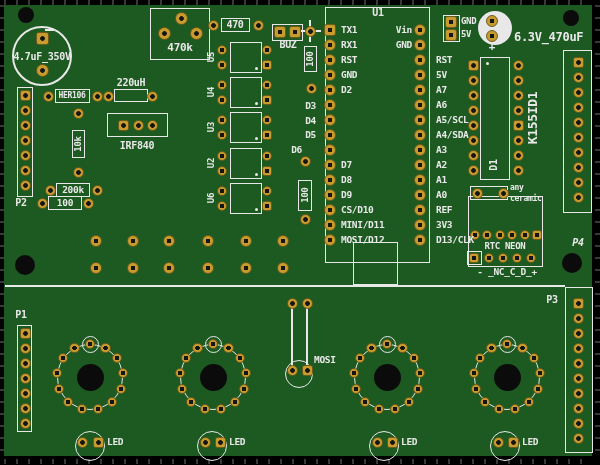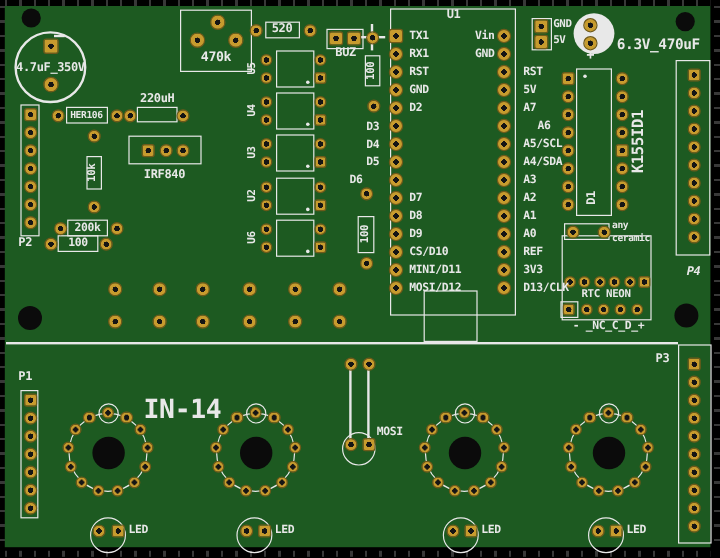--- a/index.html
+++ b/index.html
@@ -305,21 +305,21 @@
       <div class="pad" style="left: 492.5px; top: 436.5px; width: 11px; height: 11px;"></div>
       <div class="pad sq" style="left: 507.5px; top: 436.5px; width: 11px; height: 11px;"></div>
       <div class="dot" style="left: 254.5px; top: 66.5px; width: 3px; height: 3px;"></div>
       <div class="dot" style="left: 254.5px; top: 101.5px; width: 3px; height: 3px;"></div>
       <div class="dot" style="left: 254.5px; top: 136.5px; width: 3px; height: 3px;"></div>
       <div class="dot" style="left: 254.5px; top: 172.5px; width: 3px; height: 3px;"></div>
       <div class="dot" style="left: 254.5px; top: 207.5px; width: 3px; height: 3px;"></div>
       <div class="dot" style="left: 485.5px; top: 61.5px; width: 3px; height: 3px;"></div>
       <div class="silk" style="left: 42px; top: 57px; font-size: 10px; transform: translate(-50%, -50%);">4.7uF_350V</div>
       <div class="silk" style="left: 180px; top: 47px; font-size: 11px; transform: translate(-50%, -50%);">470k</div>
-      <div class="silk" style="left: 235px; top: 25px; font-size: 10px; transform: translate(-50%, -50%);">520</div>
+      <div class="silk" style="left: 235px; top: 25px; font-size: 10px; transform: translate(-50%, -50%);">470</div>
       <div class="silk" style="left: 288px; top: 45px; font-size: 10px; transform: translate(-50%, -50%);">BUZ</div>
       <div class="silk" style="left: 310px; top: 59px; font-size: 9px; transform: translate(-50%, -50%) rotate(-90deg);">100</div>
       <div class="silk" style="left: 72px; top: 96px; font-size: 8px; transform: translate(-50%, -50%);">HER106</div>
       <div class="silk" style="left: 131px; top: 83px; font-size: 10px; transform: translate(-50%, -50%);">220uH</div>
       <div class="silk" style="left: 78px; top: 144px; font-size: 9px; transform: translate(-50%, -50%) rotate(-90deg);">10k</div>
       <div class="silk" style="left: 137px; top: 146px; font-size: 10px; transform: translate(-50%, -50%);">IRF840</div>
       <div class="silk" style="left: 73px; top: 190px; font-size: 9.5px; transform: translate(-50%, -50%);">200k</div>
       <div class="silk" style="left: 65px; top: 203px; font-size: 9.5px; transform: translate(-50%, -50%);">100</div>
       <div class="silk" style="left: 21px; top: 203px; font-size: 10px; transform: translate(-50%, -50%);">P2</div>
       <div class="silk" style="left: 211px; top: 57px; font-size: 9px; transform: translate(-50%, -50%) rotate(-90deg);">U5</div>
@@ -342,43 +342,42 @@
       <div class="silk" style="left: 341px; top: 180px; font-size: 9.5px; transform: translate(0px, -50%);">D8</div>
       <div class="silk" style="left: 341px; top: 195px; font-size: 9.5px; transform: translate(0px, -50%);">D9</div>
       <div class="silk" style="left: 341px; top: 210px; font-size: 9.5px; transform: translate(0px, -50%);">CS/D10</div>
       <div class="silk" style="left: 341px; top: 225px; font-size: 9.5px; transform: translate(0px, -50%);">MINI/D11</div>
       <div class="silk" style="left: 341px; top: 240px; font-size: 9.5px; transform: translate(0px, -50%);">MOSI/D12</div>
       <div class="silk" style="left: 412px; top: 30px; font-size: 9.5px; transform: translate(-100%, -50%);">Vin</div>
       <div class="silk" style="left: 412px; top: 45px; font-size: 9.5px; transform: translate(-100%, -50%);">GND</div>
       <div class="silk" style="left: 436px; top: 60px; font-size: 9.5px; transform: translate(0px, -50%);">RST</div>
       <div class="silk" style="left: 436px; top: 75px; font-size: 9.5px; transform: translate(0px, -50%);">5V</div>
       <div class="silk" style="left: 436px; top: 90px; font-size: 9.5px; transform: translate(0px, -50%);">A7</div>
-      <div class="silk" style="left: 436px; top: 105px; font-size: 9.5px; transform: translate(0px, -50%); margin-left: 12px;">A6</div>
+      <div class="silk" style="left: 436px; top: 105px; font-size: 9.5px; transform: translate(0px, -50%);">A6</div>
       <div class="silk" style="left: 436px; top: 120px; font-size: 9.5px; transform: translate(0px, -50%);">A5/SCL</div>
       <div class="silk" style="left: 436px; top: 135px; font-size: 9.5px; transform: translate(0px, -50%);">A4/SDA</div>
       <div class="silk" style="left: 436px; top: 150px; font-size: 9.5px; transform: translate(0px, -50%);">A3</div>
       <div class="silk" style="left: 436px; top: 165px; font-size: 9.5px; transform: translate(0px, -50%);">A2</div>
       <div class="silk" style="left: 436px; top: 180px; font-size: 9.5px; transform: translate(0px, -50%);">A1</div>
       <div class="silk" style="left: 436px; top: 195px; font-size: 9.5px; transform: translate(0px, -50%);">A0</div>
       <div class="silk" style="left: 436px; top: 210px; font-size: 9.5px; transform: translate(0px, -50%);">REF</div>
       <div class="silk" style="left: 436px; top: 225px; font-size: 9.5px; transform: translate(0px, -50%);">3V3</div>
       <div class="silk" style="left: 436px; top: 240px; font-size: 9.5px; transform: translate(0px, -50%);">D13/CLK</div>
       <div class="silk" style="left: 461px; top: 21px; font-size: 9px; transform: translate(0px, -50%);">GND</div>
       <div class="silk" style="left: 461px; top: 34px; font-size: 9px; transform: translate(0px, -50%);">5V</div>
       <div class="silk" style="left: 514px; top: 37px; font-size: 12px; transform: translate(0px, -50%);">6.3V_470uF</div>
       <div class="silk" style="left: 492px; top: 46px; font-size: 11px; transform: translate(-50%, -50%);">+</div>
       <div class="silk" style="left: 532px; top: 118px; font-size: 13px; transform: translate(-50%, -50%) rotate(-90deg);">K155ID1</div>
       <div class="silk" style="left: 494px; top: 165px; font-size: 10px; transform: translate(-50%, -50%) rotate(-90deg);">D1</div>
       <div class="silk" style="left: 510px; top: 188px; font-size: 8px; transform: translate(0px, -50%);">any</div>
       <div class="silk" style="left: 510px; top: 199px; font-size: 8px; transform: translate(0px, -50%);">ceramic</div>
       <div class="silk" style="left: 505px; top: 246px; font-size: 9px; transform: translate(-50%, -50%);">RTC NEON</div>
       <div class="silk" style="left: 507px; top: 272px; font-size: 9.5px; transform: translate(-50%, -50%);">- _NC_C_D_+</div>
-      <div class="silk" style="left: 578px; top: 227px; font-size: 10px; transform: translate(-50%, -50%); font-style: italic;">P4</div>
+      <div class="silk" style="left: 578px; top: 243px; font-size: 10px; transform: translate(-50%, -50%); font-style: italic;">P4</div>
       <div class="silk" style="left: 552px; top: 300px; font-size: 10px; transform: translate(-50%, -50%);">P3</div>
       <div class="silk" style="left: 21px; top: 315px; font-size: 10px; transform: translate(-50%, -50%);">P1</div>
-      <div class="silk" style="left: 152px; top: 342px; font-size: 22px; transform: translate(-50%, -50%);">IN-14</div>
       <div class="silk" style="left: 314px; top: 360px; font-size: 9.5px; transform: translate(0px, -50%);">MOSI</div>
       <div class="silk" style="left: 107px; top: 442px; font-size: 9.5px; transform: translate(0px, -50%);">LED</div>
       <div class="silk" style="left: 229px; top: 442px; font-size: 9.5px; transform: translate(0px, -50%);">LED</div>
       <div class="silk" style="left: 401px; top: 442px; font-size: 9.5px; transform: translate(0px, -50%);">LED</div>
       <div class="silk" style="left: 522px; top: 442px; font-size: 9.5px; transform: translate(0px, -50%);">LED</div>
     </div>
 </div>
 
 </body></html>

